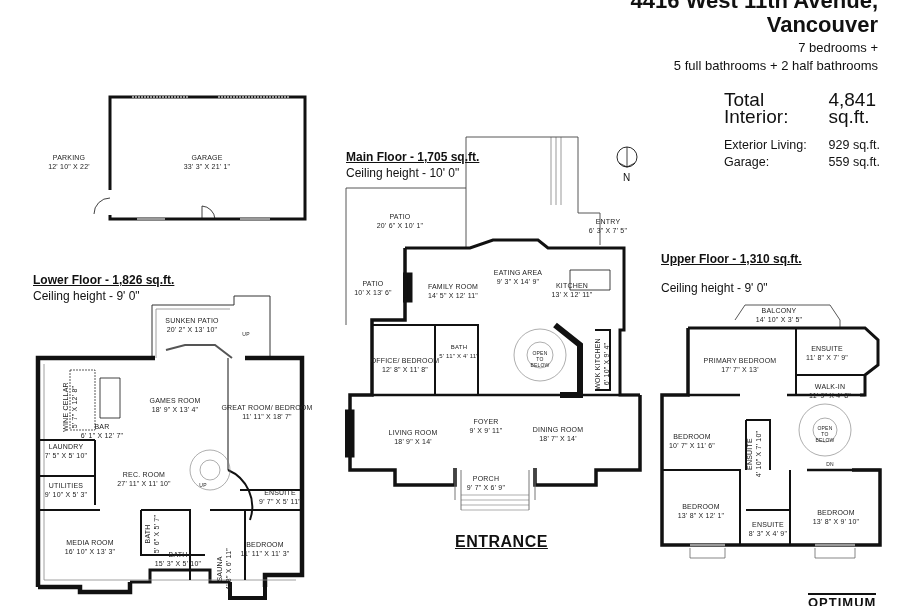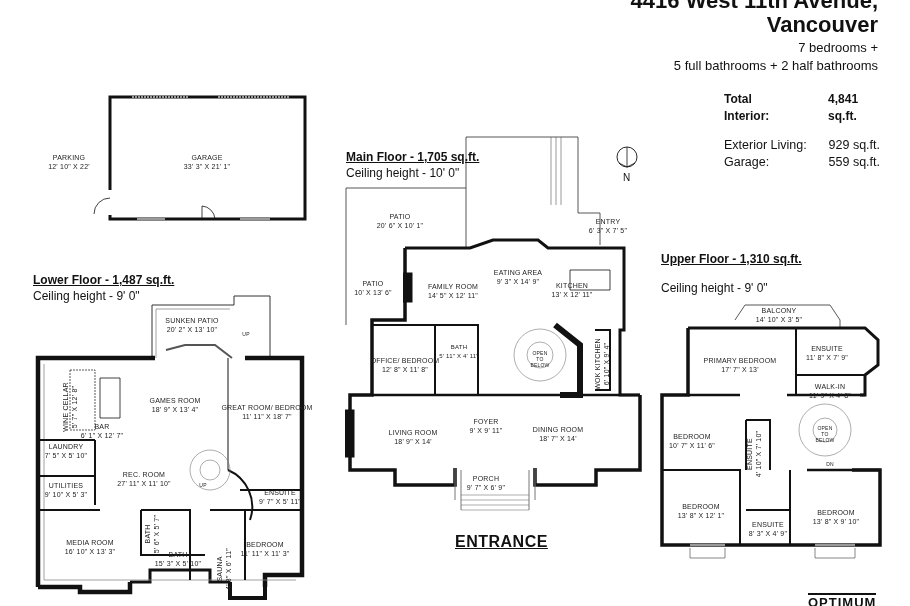--- a/index.html
+++ b/index.html
@@ -4,21 +4,21 @@
 <style>
   html,body{margin:0;padding:0;background:#fff;}
   body{width:910px;height:606px;position:relative;overflow:hidden;font-family:"Liberation Sans",sans-serif;color:#111;}
   svg{position:absolute;left:0;top:0;}
   .abs{position:absolute;white-space:nowrap;}
   .title{right:32px;font-weight:bold;font-size:22px;text-align:right;line-height:24px;}
   .sub{right:32px;font-size:13px;text-align:right;}
   .stats{position:absolute;left:724px;top:91px;width:156px;font-size:12.5px;line-height:17px;}
   .row{display:flex;justify-content:space-between;}
   .row.ul{border-bottom:1.5px solid #222;}
-  .row.bold{font-weight:bold;font-size:12px;gap:40px;}
+  .row.bold{font-weight:normal;font-size:19px;gap:40px;}
   .gap{height:12px;}
   .fhead{font-weight:bold;font-size:12px;text-decoration:underline;}
   .fsub{font-size:12px;}
   .rl{position:absolute;font-size:7px;text-align:center;line-height:9px;white-space:nowrap;transform:translateX(-50%);color:#222;letter-spacing:.2px;}
   .rot{transform:translateX(-50%) rotate(-90deg);}
   .entrance{font-weight:bold;font-size:16px;text-decoration:underline;letter-spacing:.5px;}
   .logo{font-weight:bold;font-size:13px;letter-spacing:1px;border-top:2px solid #111;}
 </style>
 </head>
 <body>
@@ -115,21 +115,21 @@
       <span>Garage:</span>
       <span>559 sq.ft.</span>
     </div>
 </div>
 
 <div class="abs" style="left:623px;top:172px;font-size:10px;">N</div>
 
 <div class="rl" style="left:69px;top:153px;"><span>PARKING</span><br><span>12' 10" X 22'</span></div>
 <div class="rl" style="left:207px;top:153px;"><span>GARAGE</span><br><span>33' 3" X 21' 1"</span></div>
 
-<div class="abs fhead" style="left:33px;top:273px;">Lower Floor - 1,487 sq.ft.</div>
+<div class="abs fhead" style="left:33px;top:273px;">Lower Floor - 1,826 sq.ft.</div>
 <div class="abs fsub" style="left:33px;top:289px;">Ceiling height - 9' 0"</div>
 <div class="rl" style="left:192px;top:316px;"><span>SUNKEN PATIO</span><br><span>20' 2" X 13' 10"</span></div>
 <div class="rl rot" style="left:70px;top:398px;"><span>WINE CELLAR</span><br><span>5' 7" X 12' 8"</span></div>
 <div class="rl" style="left:102px;top:422px;"><span>BAR</span><br><span>6' 1" X 12' 7"</span></div>
 <div class="rl" style="left:175px;top:396px;"><span>GAMES ROOM</span><br><span>18' 9" X 13' 4"</span></div>
 <div class="rl" style="left:267px;top:403px;"><span>GREAT ROOM/ BEDROOM</span><br><span>11' 11" X 18' 7"</span></div>
 <div class="rl" style="left:66px;top:442px;"><span>LAUNDRY</span><br><span>7' 5" X 5' 10"</span></div>
 <div class="rl" style="left:66px;top:481px;"><span>UTILITIES</span><br><span>9' 10" X 5' 3"</span></div>
 <div class="rl" style="left:144px;top:470px;"><span>REC. ROOM</span><br><span>27' 11" X 11' 10"</span></div>
 <div class="rl" style="left:280px;top:488px;"><span>ENSUITE</span><br><span>9' 7" X 5' 11"</span></div>

